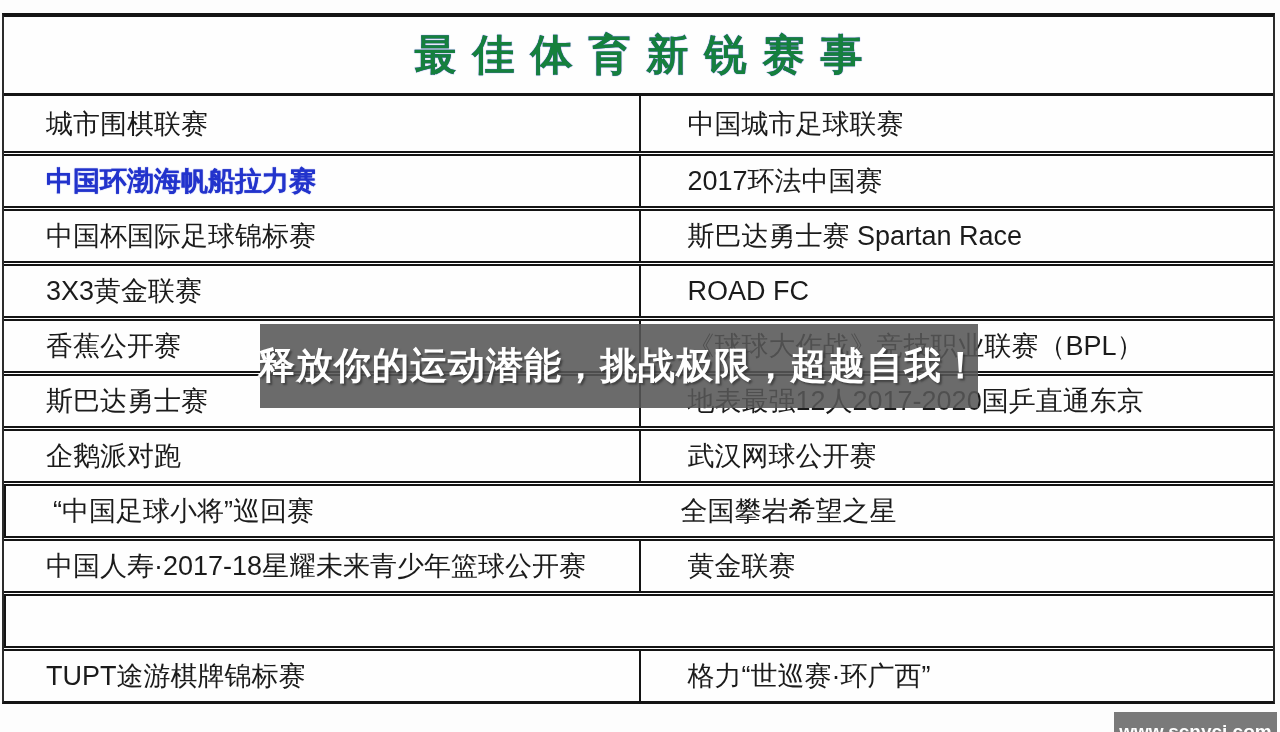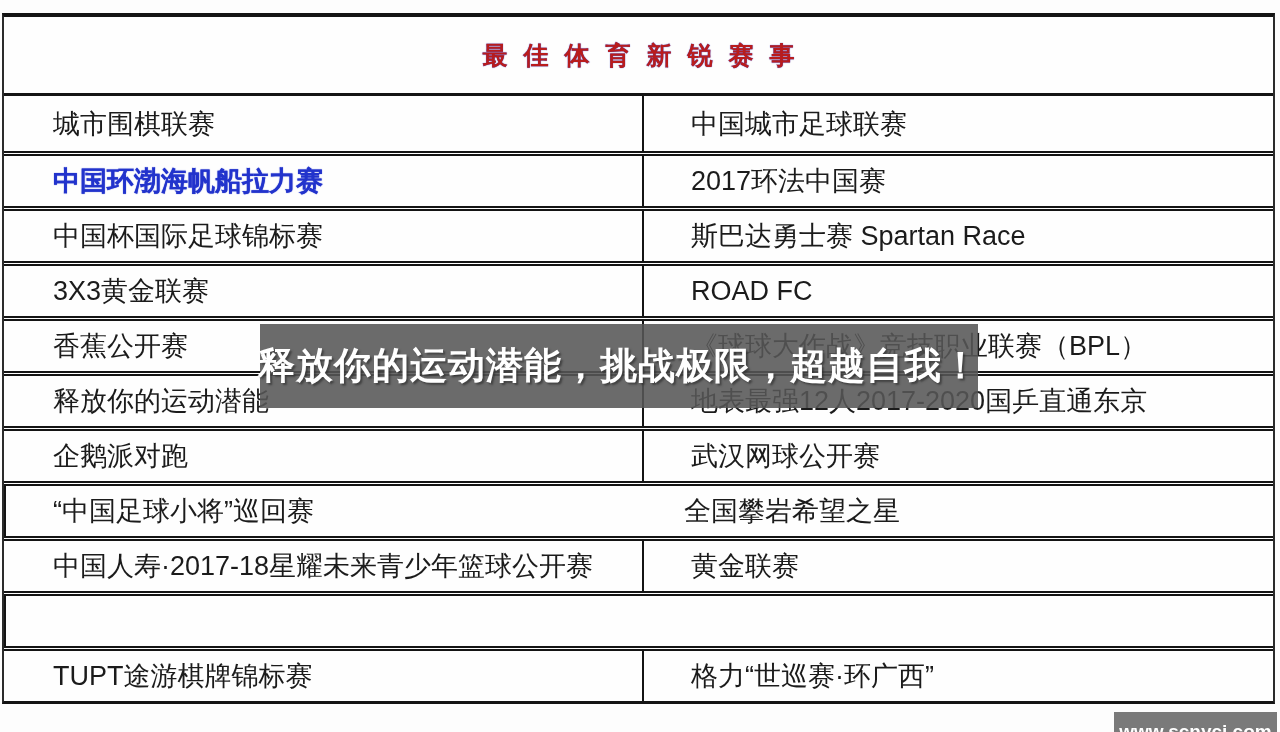--- a/index.html
+++ b/index.html
@@ -16,39 +16,39 @@
     background:#fefefe;
     border-top:4px solid #141414;
     border-bottom:3px solid #141414;
     border-left:2px solid #2b2b2b;
     border-right:2px solid #2b2b2b;
   }
   .title-row{
     height:79px;box-sizing:border-box;
     display:flex;align-items:center;justify-content:center;
     border-bottom:3px solid #141414;
-    font-size:25px;font-weight:bold;
-    color:#b91c1c;
+    font-size:42px;font-weight:bold;
+    color:#15803d;
     letter-spacing:16px;
     padding-left:16px; 
     text-shadow:0 0 1px #2128c0;
   }
   .row{
     display:flex;height:55px;box-sizing:border-box;
   }
   .row + .row{
     border-top:5px double #141414;
   }
   .cell{
     width:50%;box-sizing:border-box;
     display:flex;align-items:center;
     font-size:27px;color:#1b1b1b;
     white-space:nowrap;overflow:hidden;
   }
-  .cell.left{padding-left:42px;margin-left:7px;}
+  .cell.left{padding-left:42px;}
   .cell.right{border-left:2px solid #141414;padding-left:47px;}
   .cell.blue{color:#2233cc;font-weight:bold;text-shadow:0 0 1px #2233cc;}
   .overlay{
     position:absolute;left:260px;top:324px;
     width:718px;height:84px;
     background:rgba(86,86,86,0.88);
     display:flex;align-items:center;justify-content:center;
     color:#ffffff;font-weight:bold;font-size:37px;
     white-space:nowrap;letter-spacing:1px;
     text-shadow:2px 2px 2px rgba(45,45,45,0.65);
@@ -84,21 +84,21 @@
     </div>
     <div class="row">
       <div class="cell left">3X3黄金联赛</div>
       <div class="cell right">ROAD FC</div>
     </div>
     <div class="row">
       <div class="cell left">香蕉公开赛</div>
       <div class="cell right">《球球大作战》竞技职业联赛（BPL）</div>
     </div>
     <div class="row">
-      <div class="cell left">释放你的运动潜能</div>
+      <div class="cell left">斯巴达勇士赛</div>
       <div class="cell right">地表最强12人2017-2020国乒直通东京</div>
     </div>
     <div class="row">
       <div class="cell left">企鹅派对跑</div>
       <div class="cell right">武汉网球公开赛</div>
     </div>
     <div class="row">
       <div class="cell right">“中国足球小将”巡回赛</div>
       <div class="cell left">全国攀岩希望之星</div>
     </div>

